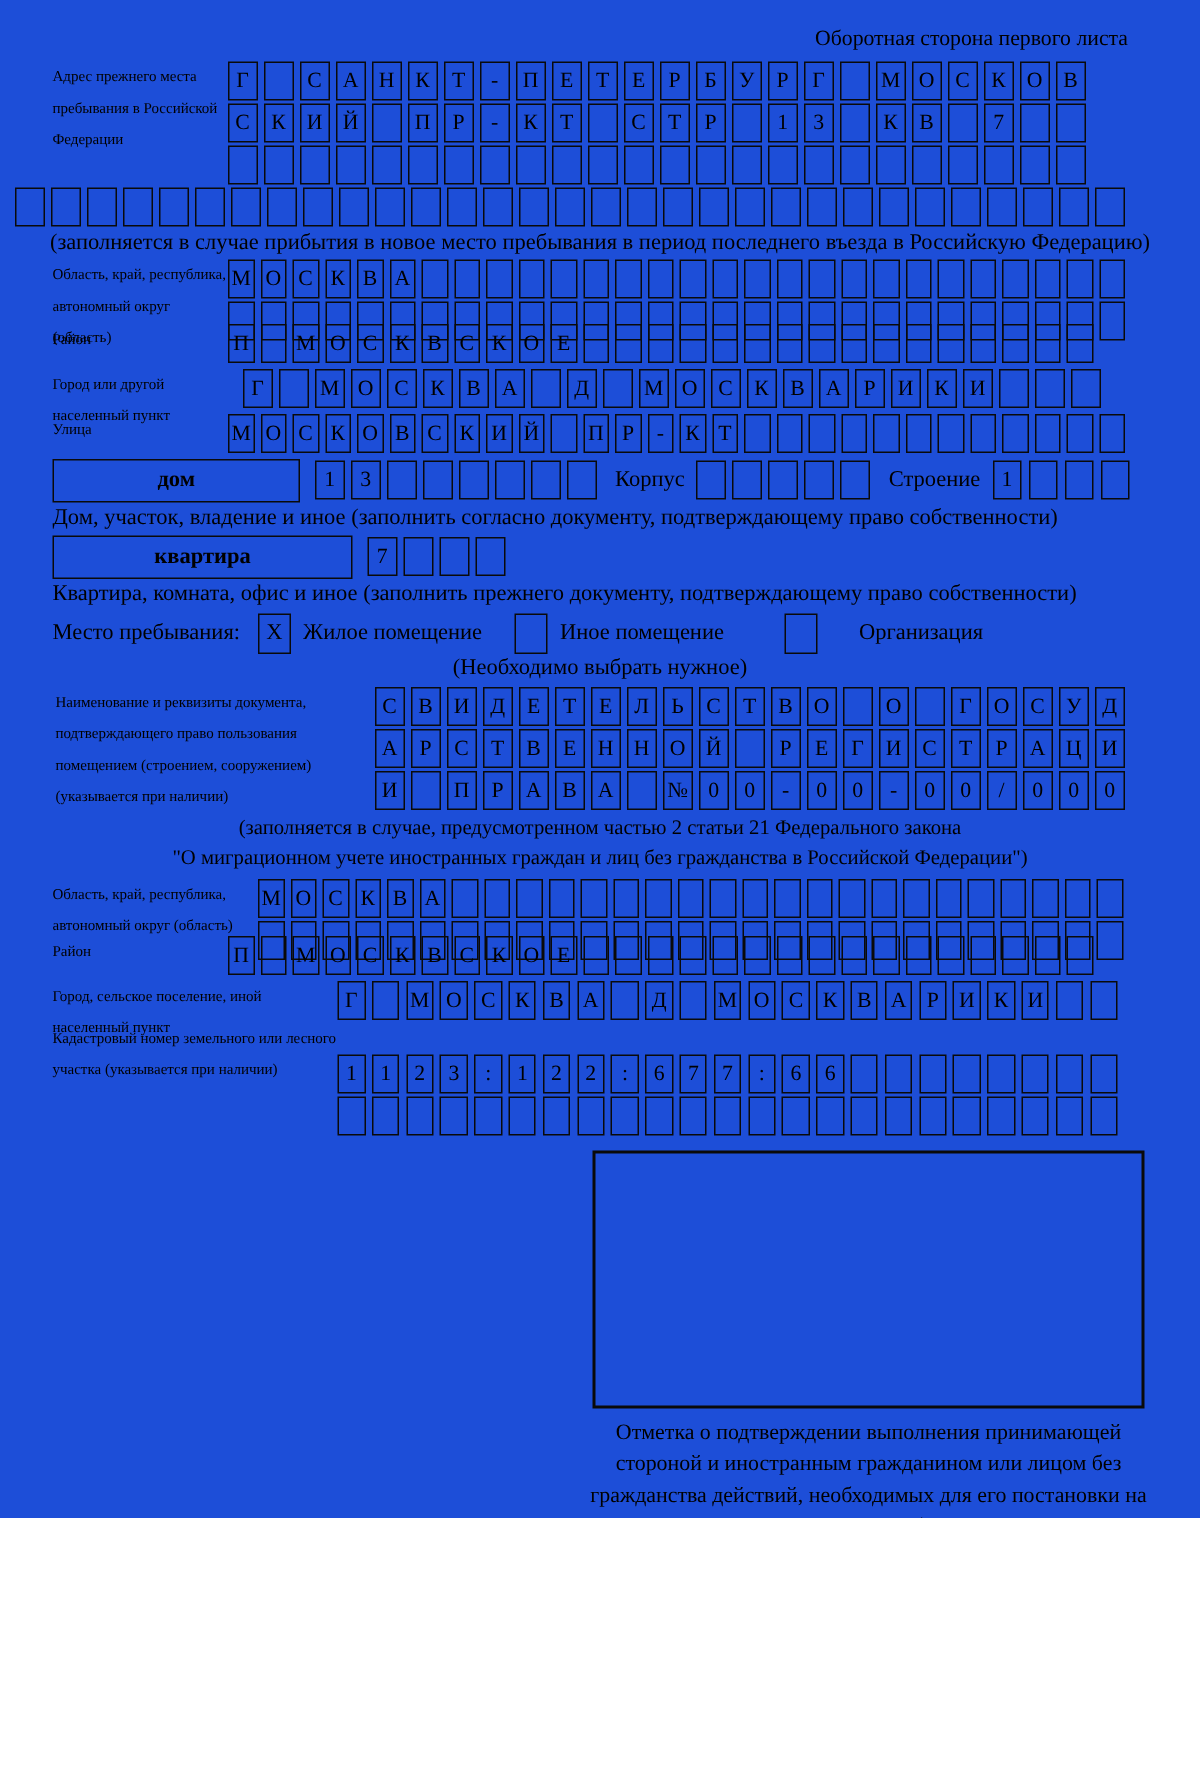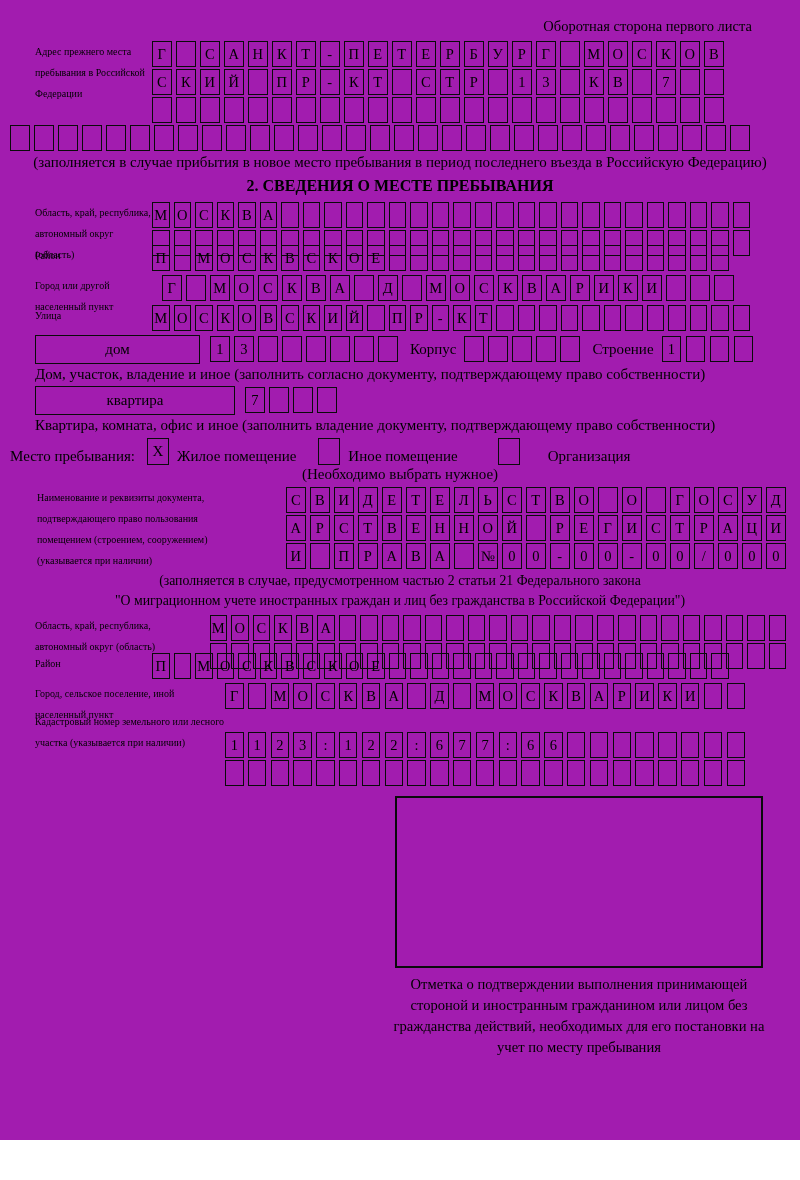--- a/index.html
+++ b/index.html
@@ -1,18 +1,18 @@
 <!DOCTYPE html>
 <html><head>
 <meta charset="utf-8">
 <style>
   html,body { margin:0; padding:0; background:#fff; }
   .page {
-    position:relative; width:800px; height:1140px; box-sizing:border-box;
-    background:#a21caf; color:#000; overflow:hidden;
+    position:relative; width:800px; height:1012px; box-sizing:border-box;
+    background:#1d4ed8; color:#000; overflow:hidden;
     font-family:"Liberation Serif","DejaVu Serif",serif;
     padding:6px 10px 0 10px;
   }
   .hdr-right { text-align:right; padding-right:38px; font-size:14.5px; margin-top:12px; }
 
   .row-flex { display:flex; align-items:flex-start; }
   .lbl { box-sizing:border-box; padding-left:25px; font-size:10px; line-height:21px; flex:0 0 auto; }
   .w142 { width:142px; }
   .w162 { width:162px; }
   .w215 { width:215px; }
@@ -29,28 +29,28 @@
   .cells.sm .cell { width:17.5px; margin-right:4px; border-width:1.6px; }
   .cells.md .cell { width:18.5px; margin-right:4.3px; border-width:1.7px; }
 
   .note { font-size:15px; }
   .note.center { text-align:center; margin:3px 0 2px 0; }
   .sec-title { text-align:center; font-weight:bold; font-size:16px; margin:6px 0 7px 0; }
   .fact-title { text-align:center; font-weight:bold; font-size:15.5px; margin:14px 0 6px 0; }
   .fact-note { text-align:center; font-size:13.8px; line-height:20px; }
 
   .inpbox { box-sizing:border-box; border:1.6px solid #0a0a0a; height:29px; display:flex;
-            align-items:center; justify-content:center; font-size:15px; flex:0 0 auto; }
+            align-items:center; justify-content:center; font-size:15px; flex:0 0 auto;font-weight:bold; }
   .gap10 { width:10px; flex:0 0 auto; }
   .small-lbl { font-size:15px; line-height:28px; padding:0 8px; flex:0 0 auto; }
 
   .chk { box-sizing:border-box; width:22px; height:27px; border:1.6px solid #0a0a0a;
          display:flex; align-items:center; justify-content:center; font-size:15px; flex:0 0 auto; }
 
-  .mt2 { margin-top:2px; } .mt4 { margin-top:4px;justify-content:space-between; } .mt6 { margin-top:6px; }
+  .mt2 { margin-top:2px; } .mt4 { margin-top:4px; } .mt6 { margin-top:6px; }
 
   .stamp-wrap { margin-left:385px; margin-top:8px; }
   .stamp-box { box-sizing:border-box; width:368px; height:172px; border:2px solid #0a0a0a; }
   .stamp-caption { width:392px; margin-left:-12px; text-align:center; font-size:14.6px; line-height:1.45; margin-top:6px; }
 </style>
 </head>
 <body>
 
 <div class="page">
 
@@ -167,21 +167,20 @@
       <span class="cell"></span>
       <span class="cell"></span>
       <span class="cell"></span>
       <span class="cell"></span>
       <span class="cell"></span>
       <span class="cell"></span>
       <span class="cell"></span>
     </div>
   <div class="note center">(заполняется в случае прибытия в новое место пребывания в период последнего въезда в Российскую Федерацию)</div>
 
-  <div class="sec-title">2. СВЕДЕНИЯ О МЕСТЕ ПРЕБЫВАНИЯ</div>
 
   <div class="row-flex">
     <div class="lbl w142">Область, край, республика, автономный округ (область)</div>
     <div>
       <div class="cells sm">
           <span class="cell">М</span>
           <span class="cell">О</span>
           <span class="cell">С</span>
           <span class="cell">К</span>
           <span class="cell">В</span>
@@ -373,23 +372,23 @@
   <div class="row-flex" style="margin-left:25px;">
     <div class="inpbox" style="width:200px;">квартира</div>
     <div class="gap10"></div>
     <div class="cells" style="margin-top:1px;">
         <span class="cell">7</span>
         <span class="cell"></span>
         <span class="cell"></span>
         <span class="cell"></span>
       </div>
   </div>
-  <div class="note" style="margin:2px 0 4px 25px;">Квартира, комната, офис и иное (заполнить владение документу, подтверждающему право собственности)</div>
-
-  <div class="row-flex" style="align-items:flex-end;">
+  <div class="note" style="margin:2px 0 4px 25px;">Квартира, комната, офис и иное (заполнить прежнего документу, подтверждающему право собственности)</div>
+
+  <div class="row-flex" style="margin-left:25px; align-items:center;">
     <span style="font-size:15px;">Место пребывания:</span>
     <span class="chk" style="margin-left:12px;">X</span>
     <span style="font-size:15px; margin-left:8px;">Жилое помещение</span>
     <span class="chk" style="margin-left:22px;"></span>
     <span style="font-size:15px; margin-left:8px;">Иное помещение</span>
     <span class="chk" style="margin-left:40px;"></span>
     <span style="font-size:15px; margin-left:28px;">Организация</span>
   </div>
   <div class="note center" style="margin-top:1px;">(Необходимо выбрать нужное)</div>
 

